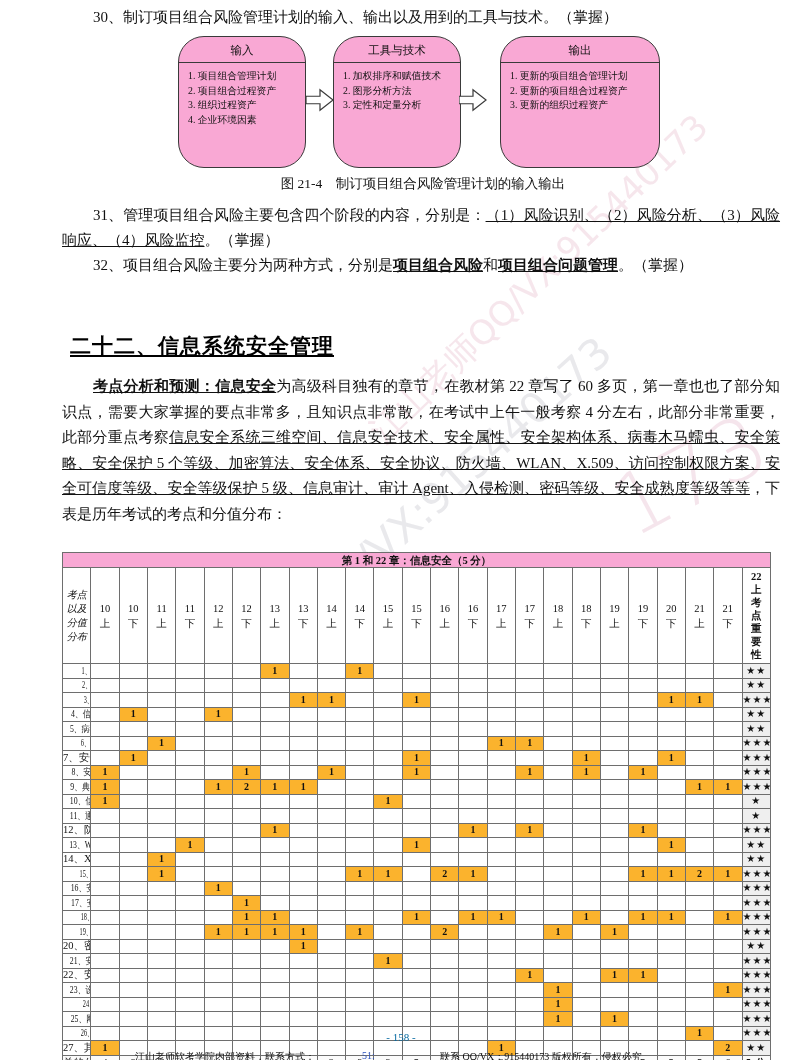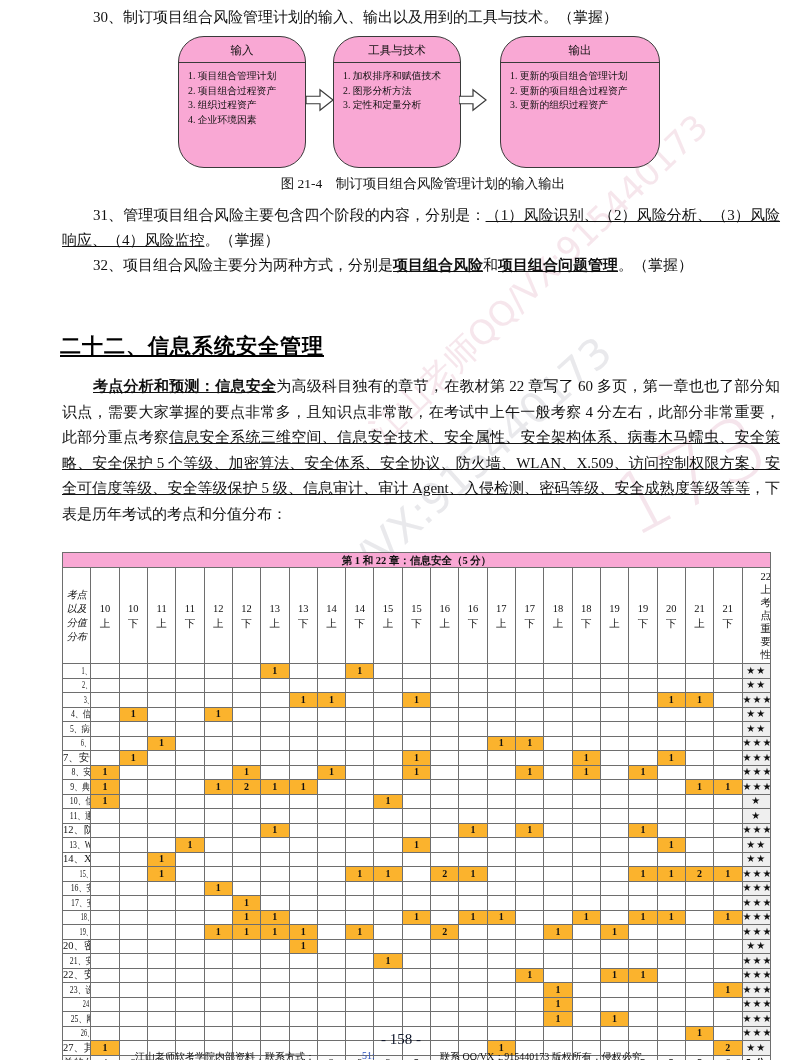--- a/index.html
+++ b/index.html
@@ -23,40 +23,40 @@
   #dbox1 { left:8px;   width:128px; }
   #dbox2 { left:163px; width:128px; }
   #dbox3 { left:310px; width:160px;margin-left:20px; }
   .darrow { position:absolute; top:52px; width:28px; height:24px; }
   #darrow1 { left:136px; } #darrow2 { left:289px; }
   #fig-caption { top:175px; left:184px; width:478px; text-align:center; font-size:13.5px; color:#111; }
   #item30 { top:5px; }
   #item31 { top:203px; }
   #item32 { top:253px; }
   #item33 { top:279px; }
-  #sec-heading { top:332px; left:60px; font-size:21px; font-weight:bold; text-decoration:underline; letter-spacing:1px; color:#000; }
+  #sec-heading { top:332px; left:70px; font-size:21px; font-weight:bold; text-decoration:underline; letter-spacing:1px; color:#000; }
   #analysis { top:374px; line-height:25.5px; }
   
   #table-wrap { top:552px; left:62px; width:709px; }
   table.exam { border-collapse:collapse; table-layout:fixed; width:709px; background:#fff; }
   table.exam td { border:1px solid #6e6e6e; text-align:center; vertical-align:middle; color:#111; overflow:hidden; }
   td.ttl { height:15px; background:#f9a8d4; font-weight:bold; font-size:10.5px; line-height:13px; }
   td.corner { width:88px; font-size:10px; font-style:italic; }
   td.ch { width:22px; font-size:10.5px; line-height:15px; padding:1px 0; }
-  td.ih { width:113px; font-size:10.5px; line-height:13px; padding:2px 18px; }
+  td.ih { width:113px; font-size:10.5px; line-height:13px; padding:2px 8px;font-weight:bold; }
   tr.datarow td { height:14.5px; font-size:10px; line-height:12px; }
   td.lbl span { display:inline-block; white-space:nowrap; }
   .s1 { font-size:10.5px; }
   .s2 { font-size:9.5px; transform:scaleX(.82); transform-origin:center; }
   .s3 { font-size:9.5px; transform:scaleX(.66); transform-origin:center; }
   td.hl { background:#fbb32d; font-weight:bold; }
   td.imp { background:#efefef; font-size:9.5px; letter-spacing:1px; }
   tr.sumrow td { height:15px; font-size:10.5px; background:#fbfbfb; }
   tr.sumrow td.imp { font-weight:bold; font-size:10px; }
-  #page-num { top:1031px; left:0; width:802px; text-align:center; font-size:15px; color:#0f172a; }
+  #page-num { top:1031px; left:0; width:802px; text-align:center; font-size:11px; color:#0369a1; }
   #bottom-line { top:1050px; left:0; width:802px; height:10px; overflow:hidden; font-size:10px; color:#111; white-space:nowrap; }
   #bottom-line .seg { position:absolute; top:0; }
   #bl-left { left:135px; } #bl-link { left:362px; color:#2a52be; } #bl-right { left:440px; }
 </style>
 </head>
 <body>
 
 <div id="page">
 
   <div class="wm" id="wm1">江山老师QQ/VX:915440173</div>

